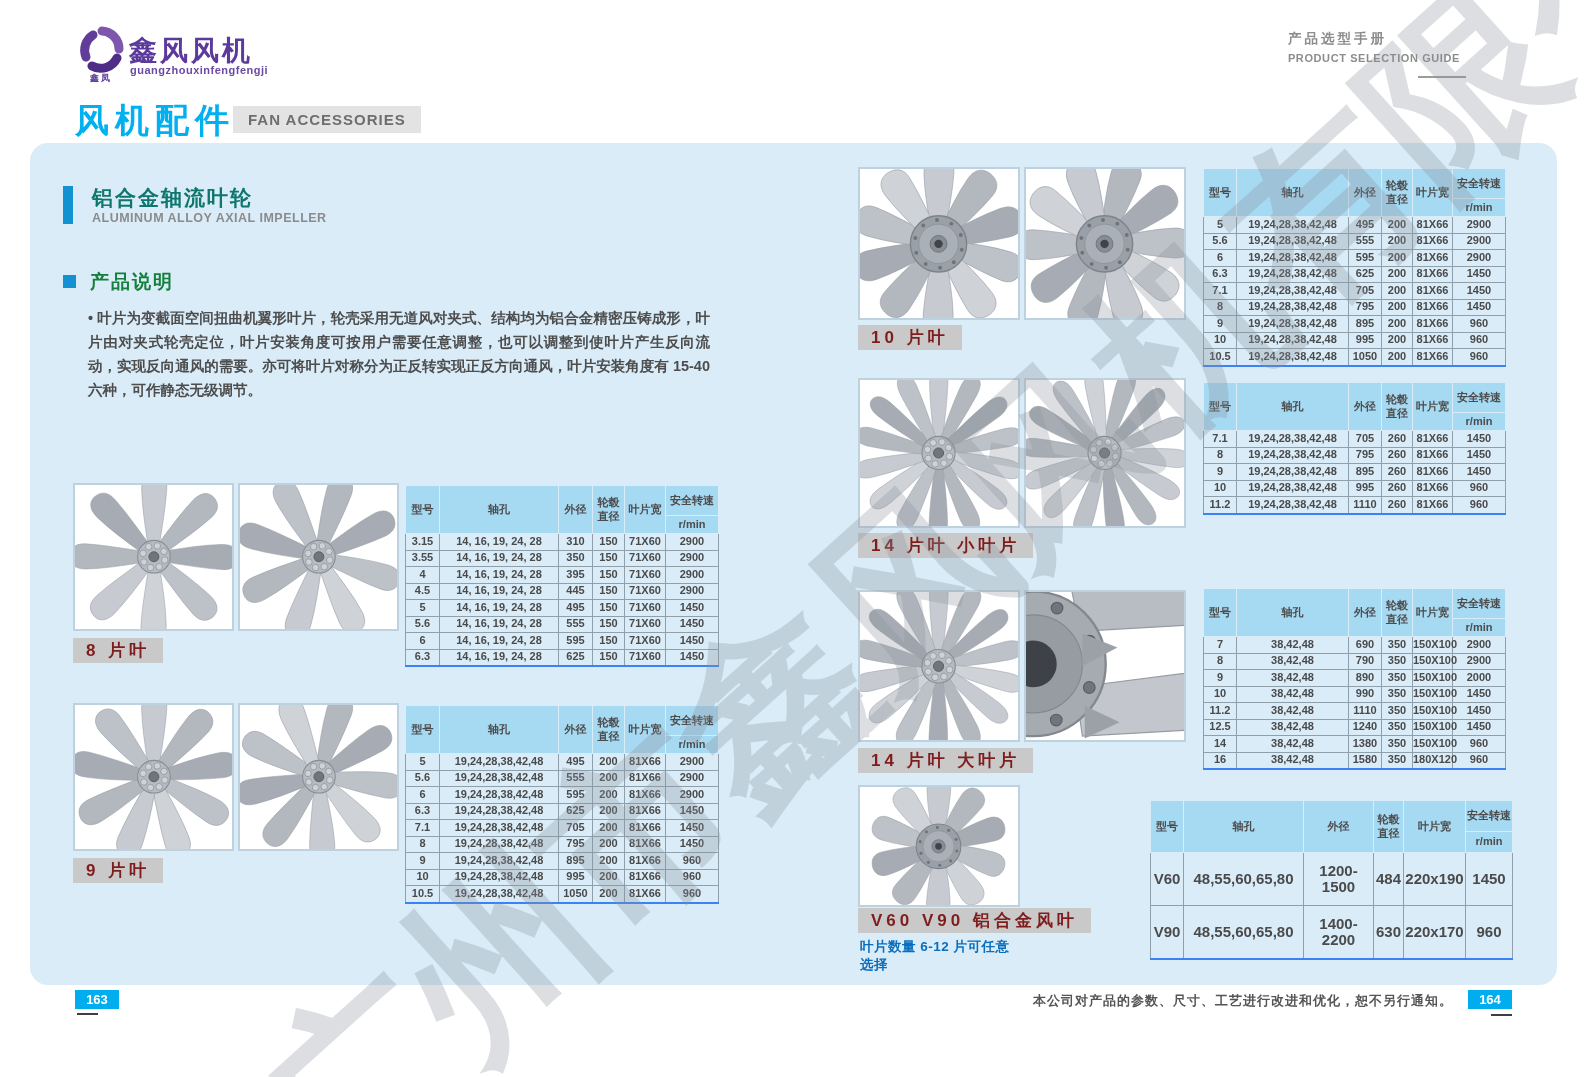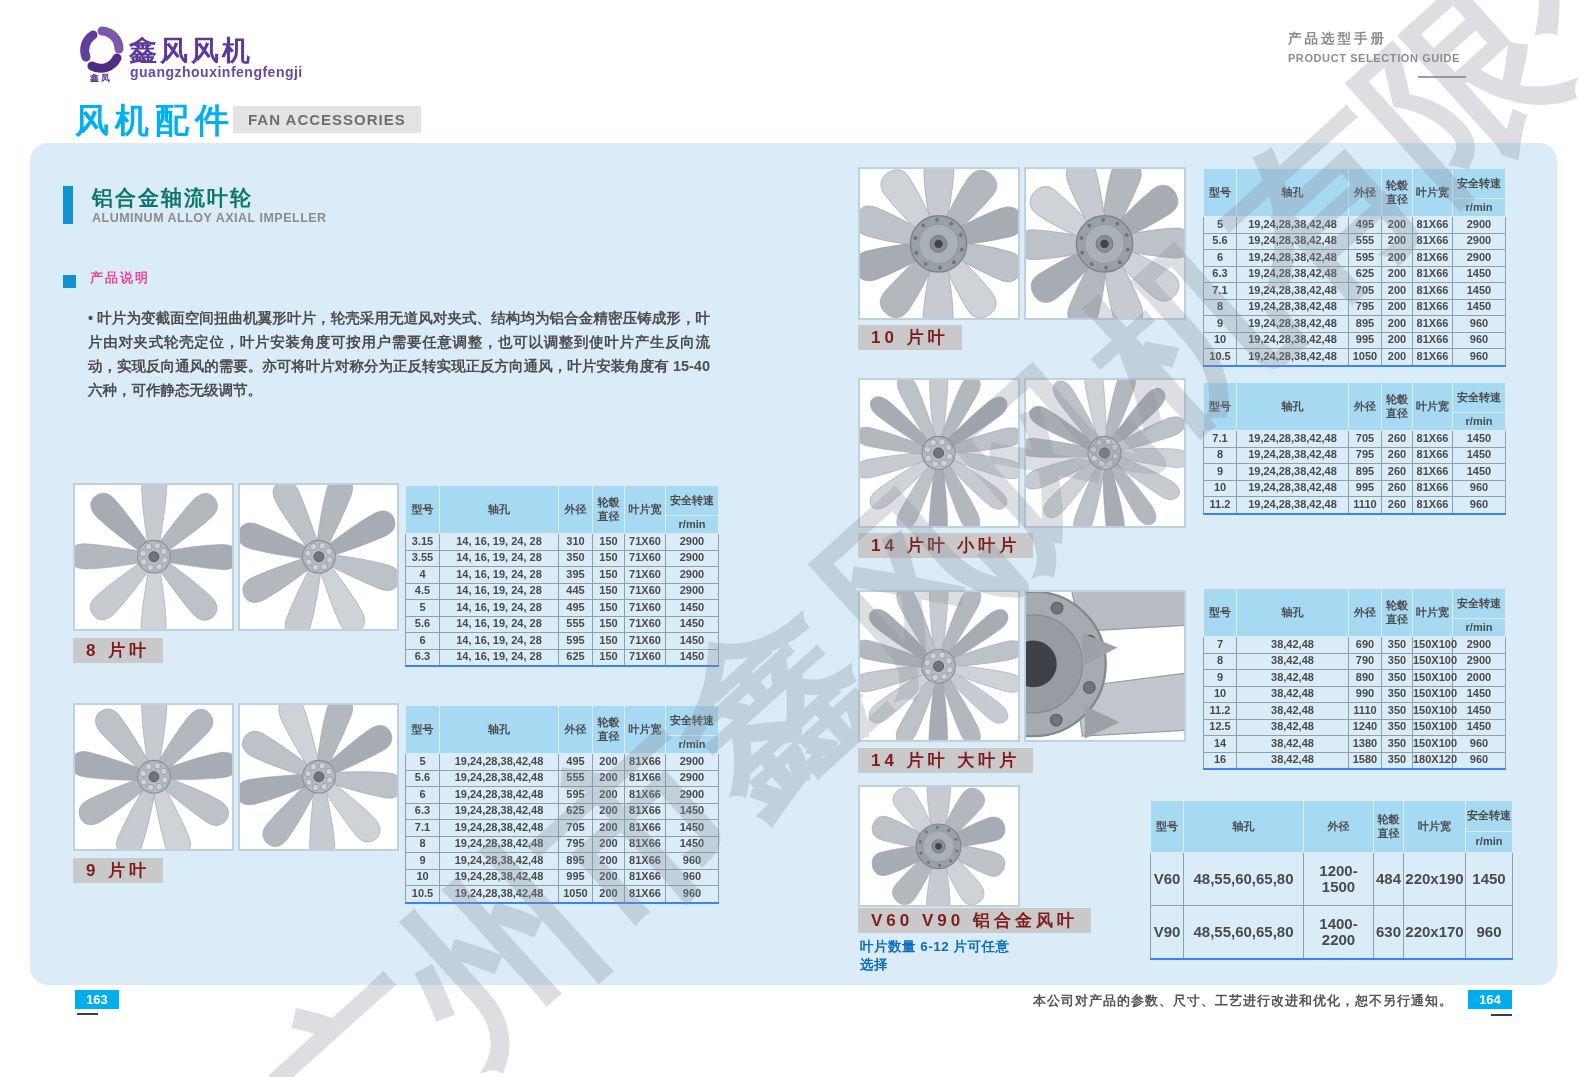--- a/index.html
+++ b/index.html
@@ -3,40 +3,40 @@
 <meta charset="utf-8">
 <style>
   html,body{margin:0;padding:0;}
   body{width:1587px;height:1077px;position:relative;overflow:hidden;background:#ffffff;
        font-family:"Liberation Sans","DejaVu Sans",sans-serif;}
   .abs{position:absolute;}
 
   
   #logo-icon{left:78px;top:26px;width:48px;height:48px;}
   #logo-title{left:129px;top:32px;font-size:28px;font-weight:900;color:#5b3a9c;letter-spacing:3px;}
-  #logo-sub{left:130px;top:64px;font-size:14px;font-weight:bold;color:#6c48a5;letter-spacing:.5px;}
+  #logo-sub{left:130px;top:64px;font-size:11px;font-weight:bold;color:#6c48a5;letter-spacing:.5px;}
   #logo-seal{left:90px;top:72px;font-size:9px;font-weight:bold;color:#5b3a9c;letter-spacing:2px;}
   #guide{right:127px;top:30px;text-align:left;color:#8c8c8c;}
   #guide .cn{font-size:13.5px;font-weight:bold;letter-spacing:3px;}
   #guide .en{font-size:11px;font-weight:bold;letter-spacing:.6px;margin-top:4px;}
   #guide-line{right:121px;top:76px;width:48px;height:2px;background:#9b9b9b;}
 
   #page-title-cn{left:75px;top:98px;font-size:34px;font-weight:900;color:#00b0f0;letter-spacing:6px;}
   #page-title-en{left:233px;top:106px;background:#e3e3e3;color:#6e6e6e;font-weight:bold;
                  font-size:15px;letter-spacing:1px;padding:5px 15px;}
 
   
   #panel{left:30px;top:143px;width:1527px;height:842px;background:#d9ecf8;border-radius:18px;}
 
   
   #intro-bar{left:63px;top:186px;width:10px;height:38px;background:#1392d2;}
   #intro-title{left:92px;top:184px;font-size:21px;font-weight:bold;color:#0f766e;letter-spacing:2px;}
   #intro-en{left:92px;top:211px;font-size:12.5px;font-weight:bold;color:#8b8b8b;letter-spacing:.5px;}
   #desc-square{left:63px;top:275px;width:13px;height:13px;background:#1392d2;}
-  #desc-title{left:90px;top:269px;font-size:13px;font-weight:bold;color:#ec4899;letter-spacing:2px;text-align:center;}
+  #desc-title{left:90px;top:269px;font-size:19px;font-weight:bold;color:#15803d;letter-spacing:2px;text-align:center;}
   #desc-text{left:88px;top:306px;width:622px;font-size:14.5px;font-weight:bold;color:#4d4d4d;
              line-height:24px;text-align:justify;}
   #desc-text::before{content:"• ";}
 
   
   #watermark{left:55px;top:420px;width:1850px;height:200px;transform:rotate(-42deg);
              transform-origin:50% 50%;font-family:"DejaVu Serif",serif;font-weight:bold;
              font-size:185px;color:rgba(140,146,154,0.30);white-space:nowrap;z-index:40;
              pointer-events:none;line-height:200px;}
 

